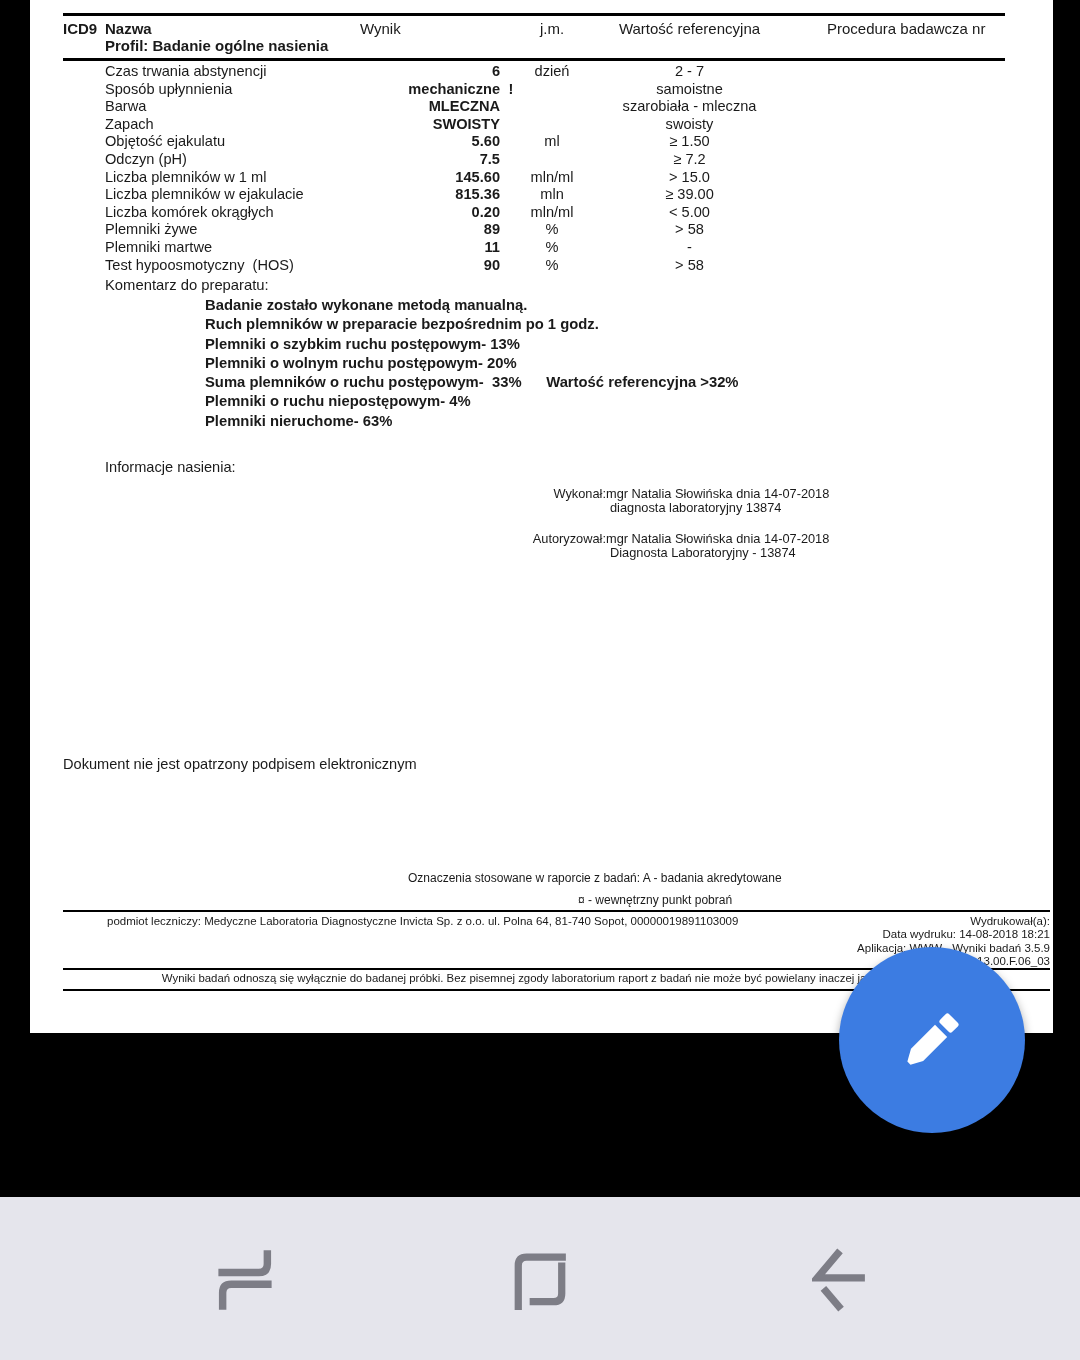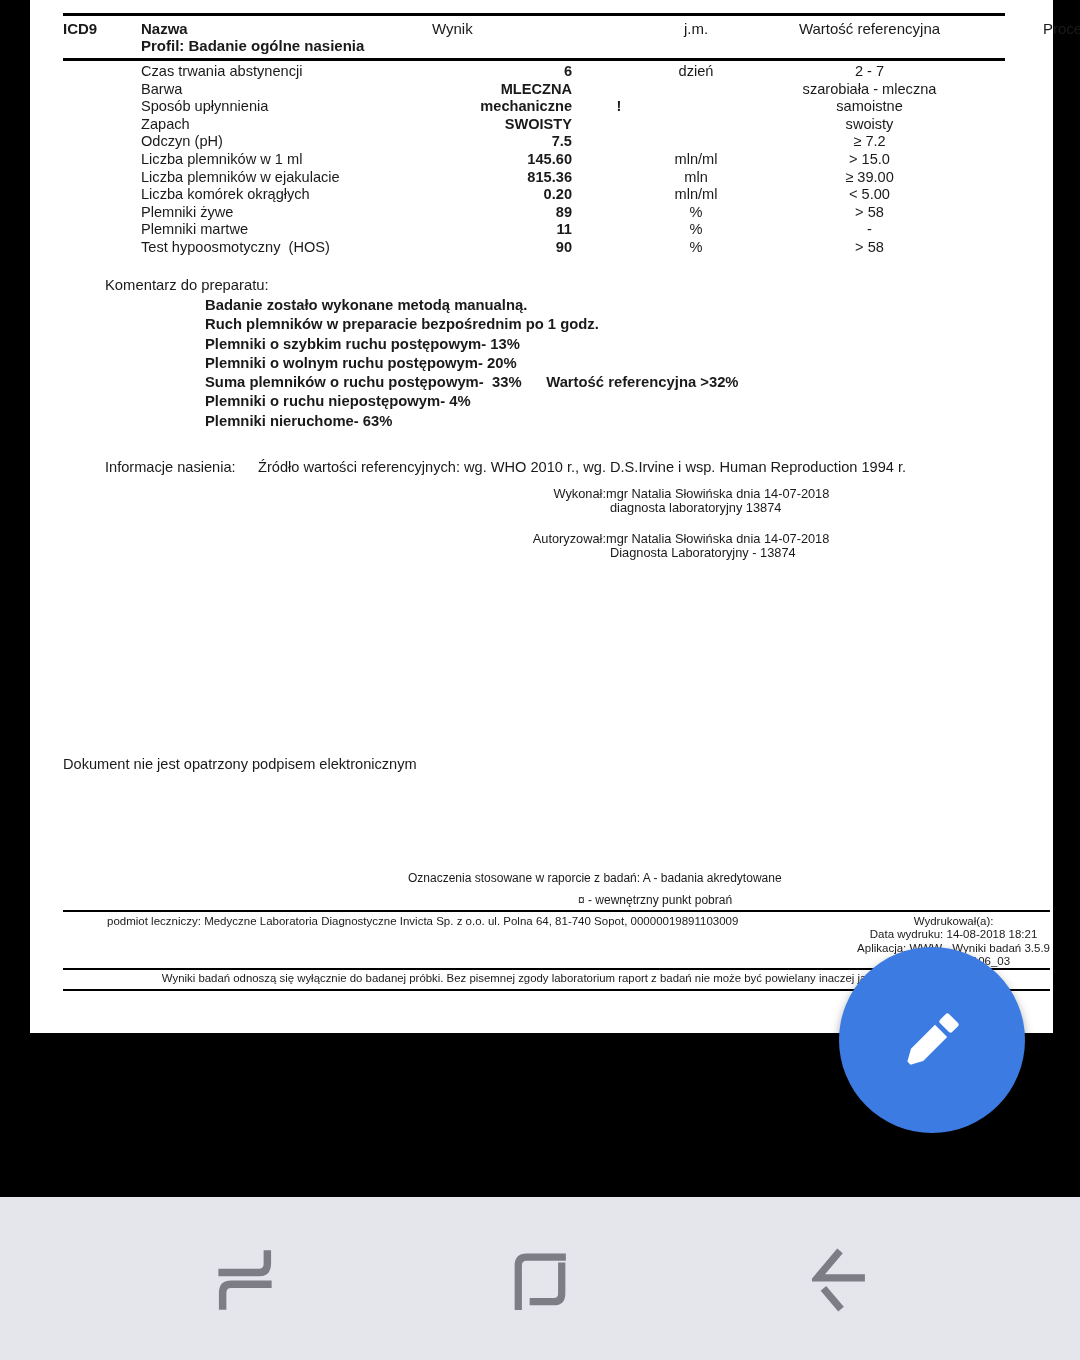--- a/index.html
+++ b/index.html
@@ -13,21 +13,21 @@
     position:absolute;left:30px;top:0;width:1023px;height:1033px;
     background:#fff;color:#1a1a1a;
   }
   .rule{position:absolute;background:#000;}
   .rule-top{left:33px;top:13px;width:942px;height:3px;}
   .rule-head{left:33px;top:58px;width:942px;height:3px;}
   .rule-f1{left:33px;top:910px;width:987px;height:2px;}
   .rule-f2{left:33px;top:968px;width:987px;height:2px;}
   .rule-f3{left:33px;top:989px;width:987px;height:2px;}
 
-  .grid7{display:grid;grid-template-columns:42px 255px 140px 22px 60px 215px 1fr;gap:36px;}
+  .grid7{display:grid;grid-template-columns:42px 255px 140px 22px 60px 215px 1fr;}
   .thead{position:absolute;left:33px;top:20px;width:942px;font-size:15px;}
   .thead .b{font-weight:bold;}
   .h-res{text-align:left;}
   .h-unit{text-align:center;}
   .h-ref{text-align:center;}
   .h-proc{padding-left:30px;white-space:nowrap;}
   .profile-row{font-weight:bold;margin-top:0;}
 
   .rows{position:absolute;left:33px;top:63px;width:942px;}
   .row{font-size:14.6px;line-height:17.6px;}
@@ -49,21 +49,21 @@
   .sig .lbl{text-align:right;}
   .sig .l2{padding-left:4px;}
   .sig-1{left:472px;top:487px;}
   .sig-2{left:472px;top:532px;}
 
   .no-sign{position:absolute;left:33px;top:756px;font-size:14.6px;}
   .legend1{position:absolute;left:378px;top:871px;font-size:12px;}
   .legend2{position:absolute;left:548px;top:893px;font-size:12px;}
 
   .entity{position:absolute;left:33px;top:915px;font-size:11.5px;padding-left:44px;}
-  .print-info{position:absolute;right:3px;top:915px;text-align:center;font-size:11.5px;line-height:13.3px;}
+  .print-info{position:absolute;right:3px;top:915px;text-align:right;font-size:11.5px;line-height:13.3px;}
   .disclaimer{position:absolute;left:33px;top:972px;width:987px;text-align:center;font-size:11.4px;}
 
   .fab{
     position:absolute;left:839px;top:947px;width:186px;height:186px;border-radius:50%;
     background:var(--fab_blue,#3C7CE2);
     display:flex;align-items:center;justify-content:center;
     box-shadow:0 4px 10px rgba(0,0,0,.35);
   }
   .navbar{
     position:absolute;left:0;top:1197px;width:1080px;height:163px;
@@ -105,43 +105,52 @@
         <div></div>
         <div class="c-name">Czas trwania abstynencji</div>
         <div class="c-res">6</div>
         <div class="c-flag"></div>
         <div class="c-unit">dzień</div>
         <div class="c-ref">2 - 7</div>
         <div></div>
       </div>
     <div class="row grid7">
         <div></div>
-        <div class="c-name">Barwa</div>
-        <div class="c-res">MLECZNA</div>
-        <div class="c-flag"></div>
-        <div class="c-unit"></div>
-        <div class="c-ref">szarobiała - mleczna</div>
-        <div></div>
-      </div>
-    <div class="row grid7">
-        <div></div>
         <div class="c-name">Sposób upłynnienia</div>
         <div class="c-res">mechaniczne</div>
         <div class="c-flag">!</div>
         <div class="c-unit"></div>
         <div class="c-ref">samoistne</div>
         <div></div>
       </div>
     <div class="row grid7">
         <div></div>
+        <div class="c-name">Barwa</div>
+        <div class="c-res">MLECZNA</div>
+        <div class="c-flag"></div>
+        <div class="c-unit"></div>
+        <div class="c-ref">szarobiała - mleczna</div>
+        <div></div>
+      </div>
+    <div class="row grid7">
+        <div></div>
         <div class="c-name">Zapach</div>
         <div class="c-res">SWOISTY</div>
         <div class="c-flag"></div>
         <div class="c-unit"></div>
         <div class="c-ref">swoisty</div>
+        <div></div>
+      </div>
+    <div class="row grid7">
+        <div></div>
+        <div class="c-name">Objętość ejakulatu</div>
+        <div class="c-res">5.60</div>
+        <div class="c-flag"></div>
+        <div class="c-unit">ml</div>
+        <div class="c-ref">≥ 1.50</div>
         <div></div>
       </div>
     <div class="row grid7">
         <div></div>
         <div class="c-name">Odczyn (pH)</div>
         <div class="c-res">7.5</div>
         <div class="c-flag"></div>
         <div class="c-unit"></div>
         <div class="c-ref">≥ 7.2</div>
         <div></div>
@@ -207,21 +216,20 @@
     <div>Badanie zostało wykonane metodą manualną.</div>
     <div>Ruch plemników w preparacie bezpośrednim po 1 godz.</div>
     <div>Plemniki o szybkim ruchu postępowym- 13%</div>
     <div>Plemniki o wolnym ruchu postępowym- 20%</div>
     <div>Suma plemników o ruchu postępowym-  33%      Wartość referencyjna &gt;32%</div>
     <div>Plemniki o ruchu niepostępowym- 4%</div>
     <div>Plemniki nieruchome- 63%</div>
   </div>
 
   <div class="info-label">Informacje nasienia:</div>
-  <div class="info-text">Źródło wartości referencyjnych: wg. WHO 2010 r., wg. D.S.Irvine i wsp. Human Reproduction 1994 r.</div>
 
   <div class="sig sig-1">
     <div class="lbl">Wykonał:</div>
     <div>mgr Natalia Słowińska dnia 14-07-2018</div>
     <div></div>
     <div class="l2">diagnosta laboratoryjny 13874</div>
   </div>
 
   <div class="sig sig-2">
     <div class="lbl">Autoryzował:</div>

